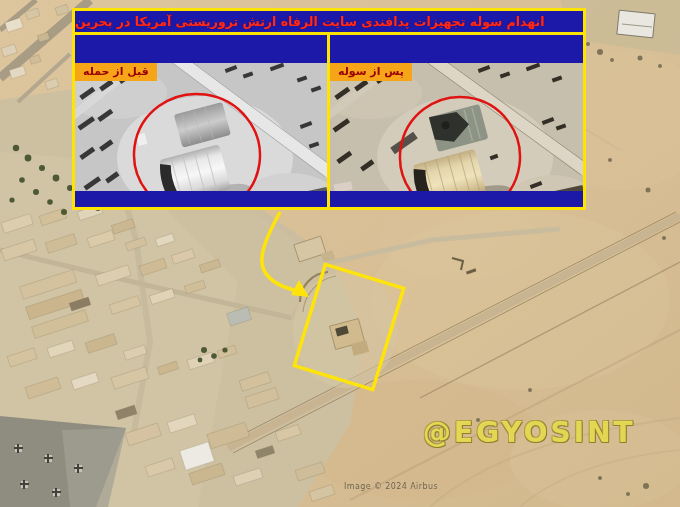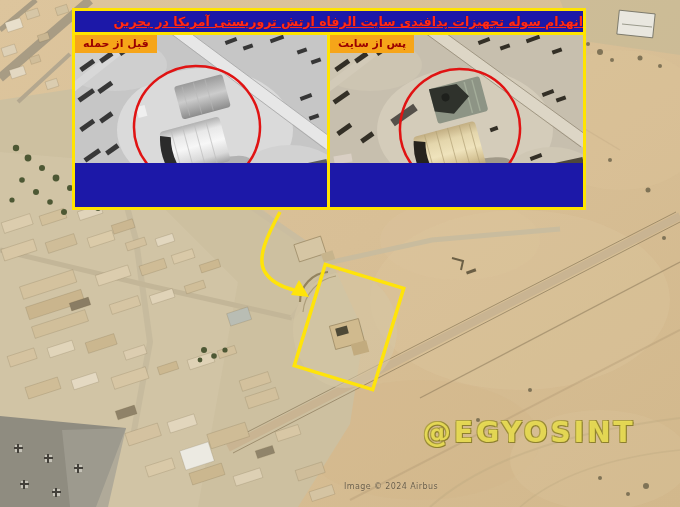--- a/index.html
+++ b/index.html
@@ -10,27 +10,26 @@
   .screenshot svg{display:block;}
   .map-layer{position:absolute;left:0;top:0;}
 
   
   .inset-panel{
     position:absolute;left:72px;top:8px;width:508px;height:196px;
     border:3px solid #ffe400;background:#1c18a8;z-index:5;
   }
   .inset-title{
     height:21px;line-height:21px;background:#1c18a8;color:#ff2a1a;
-    font-size:12.5px;font-weight:bold;text-align:right;direction:rtl;
+    font-size:12.5px;font-weight:bold;text-align:left;direction:rtl;
     border-bottom:3px solid #ffe400;white-space:nowrap;overflow:hidden;
     text-shadow:0 0 1px rgba(120,0,0,.9);
-    text-decoration:underline;
   }
   .inset-images{display:flex;height:172px;}
-  .pane{position:relative;width:252px;height:128px;overflow:hidden;}
+  .pane{position:relative;width:252px;height:128px;overflow:hidden;margin-top:28px;}
   .pane.after{width:253px;}
   .pane-divider{width:3px;height:172px;background:#ffe400;}
   .pane-label{
     position:absolute;left:0;top:0;z-index:3;background:#f6a519;color:#9b0000;
     font-size:11px;font-weight:bold;direction:rtl;padding:2px 8px 3px 8px;
     white-space:nowrap;
   }
 
   
   .watermark{
@@ -373,21 +372,21 @@
             <rect x="84" y="92" width="64" height="46" rx="4" fill="url(#hgT)"></rect>
             <line x1="96" y1="93" x2="96" y2="137" stroke="#b3a277" stroke-width="1" opacity=".7"></line>
             <line x1="108" y1="92" x2="108" y2="138" stroke="#b3a277" stroke-width="1" opacity=".7"></line>
             <line x1="120" y1="92" x2="120" y2="138" stroke="#b3a277" stroke-width="1" opacity=".7"></line>
             <line x1="132" y1="93" x2="132" y2="137" stroke="#b3a277" stroke-width="1" opacity=".7"></line>
             <line x1="142" y1="94" x2="142" y2="136" stroke="#b3a277" stroke-width="1" opacity=".7"></line>
             <path d="M84,96 q-6,18 0,38 l11,-4 q-4,-15 0,-30 Z" fill="#26231d"></path>
           </g>
           <ellipse cx="130" cy="94" rx="60" ry="60" fill="none" stroke="#e01313" stroke-width="2.5" transform="rotate(8 130 94)"></ellipse>
         </svg>
-        <div class="pane-label">پس از سایت</div>
+        <div class="pane-label">پس از سوله</div>
       </div>
 
     </div>
   </div>
 
   <div class="watermark">@EGYOSINT</div>
   <div class="attribution">Image © 2024 Airbus</div>
 
 </div>
 

